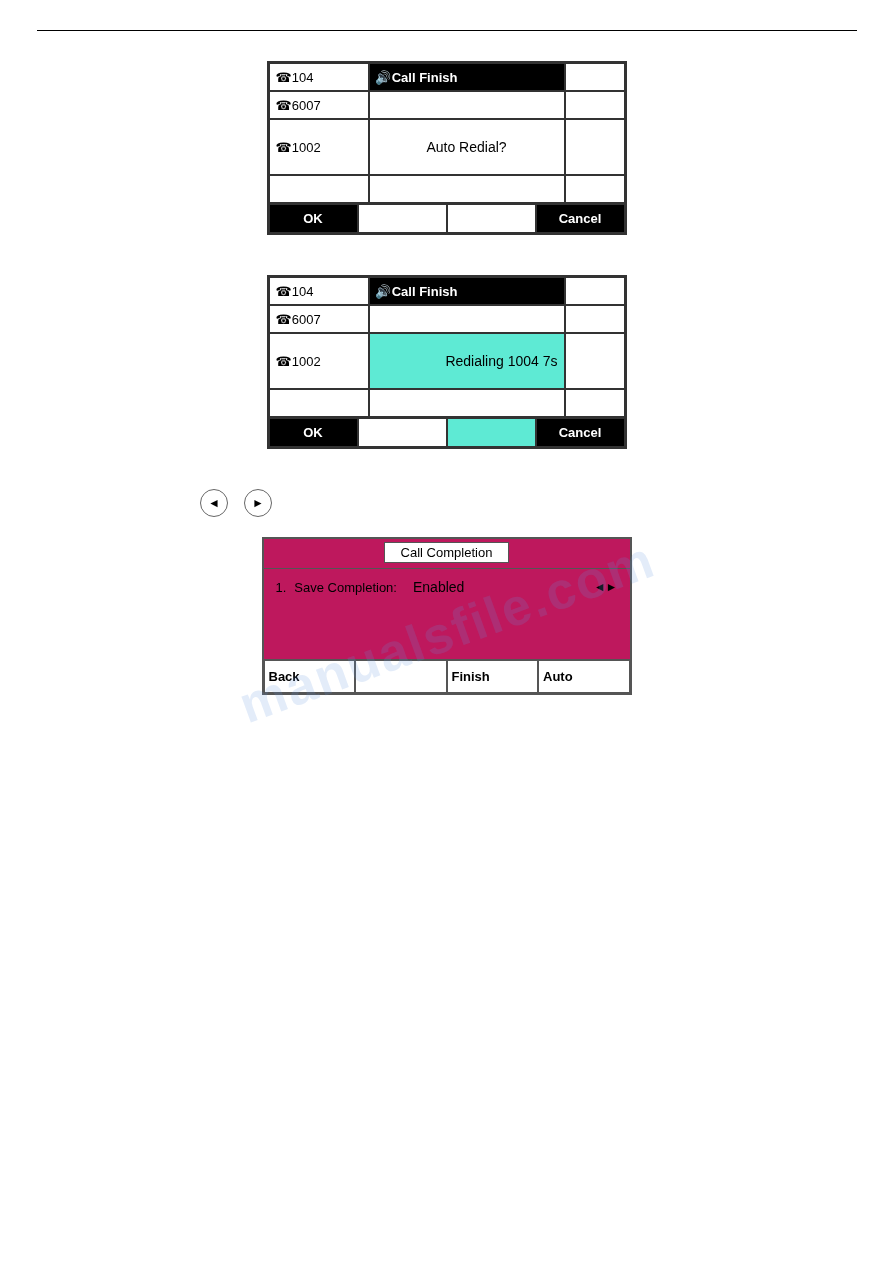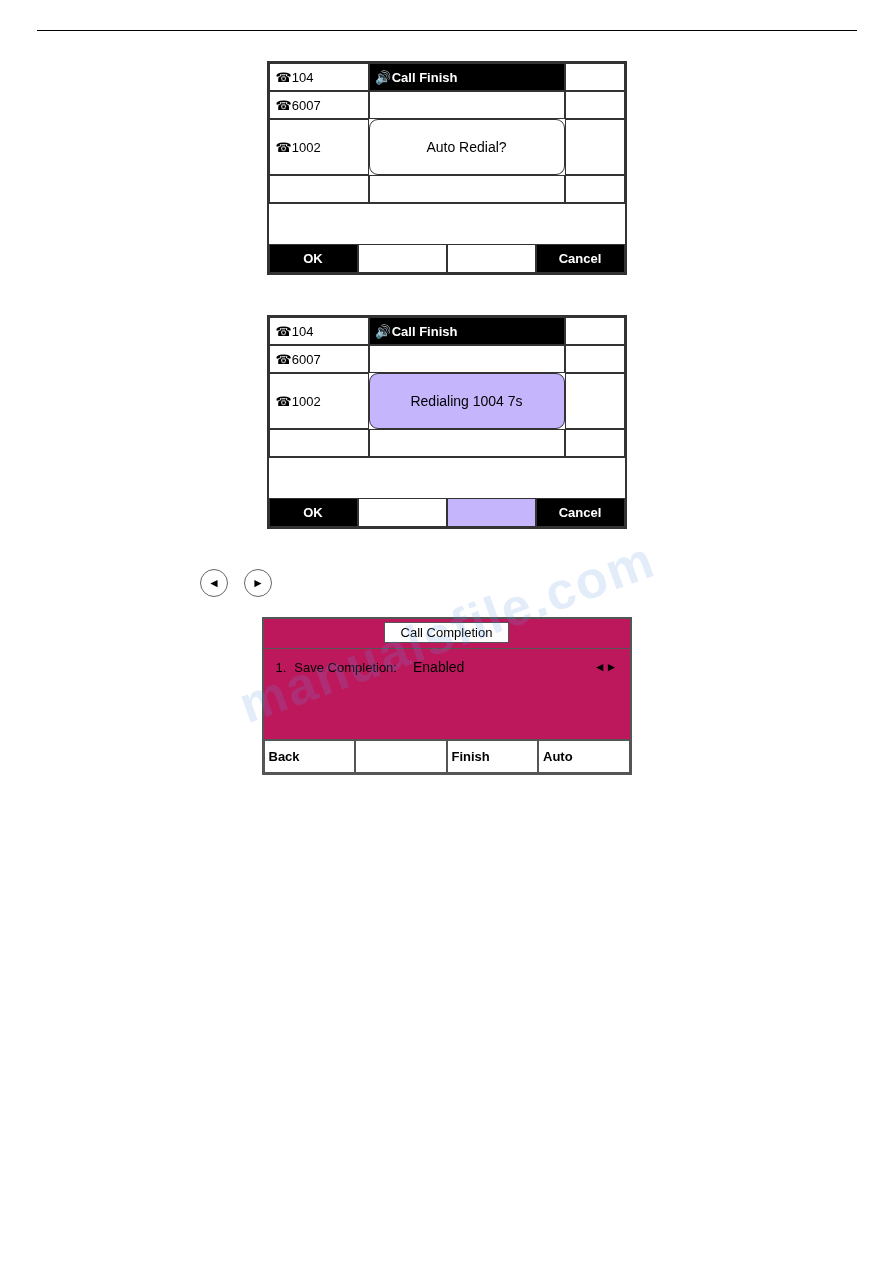--- a/index.html
+++ b/index.html
@@ -62,28 +62,26 @@
       justify-content: center;
       text-align: center;
     }
 
     .cell-tall {
       min-height: 56px;
       align-items: center;
       justify-content: center;
       text-align: center;
       font-size: 14px;
-      border-radius: 9px;
     }
 
     .phone-footer {
       display: grid;
       grid-template-columns: 1fr 1fr 1fr 1fr;
       background: #fff;
-      margin-top: 40px;
     }
 
     .footer-btn {
       border: 1px solid #333;
       padding: 6px 4px;
       text-align: center;
       font-size: 13px;
       font-weight: bold;
       cursor: pointer;
     }
@@ -204,21 +202,22 @@
       font-weight: bold;
       cursor: pointer;
       background: #fff;
     }
 
     .comp-footer-btn-empty {
       background: #fff;
     }
 
     .redialing-highlight {
-      background: #c4b5fd;
+      background: #5eead4;
+      justify-content: flex-end;
     }
   </style>
 </head>
 <body>
 
 <div class="page-container">
 
   <div class="top-line"></div>
 
   <div class="watermark">manualsfile.com</div>

